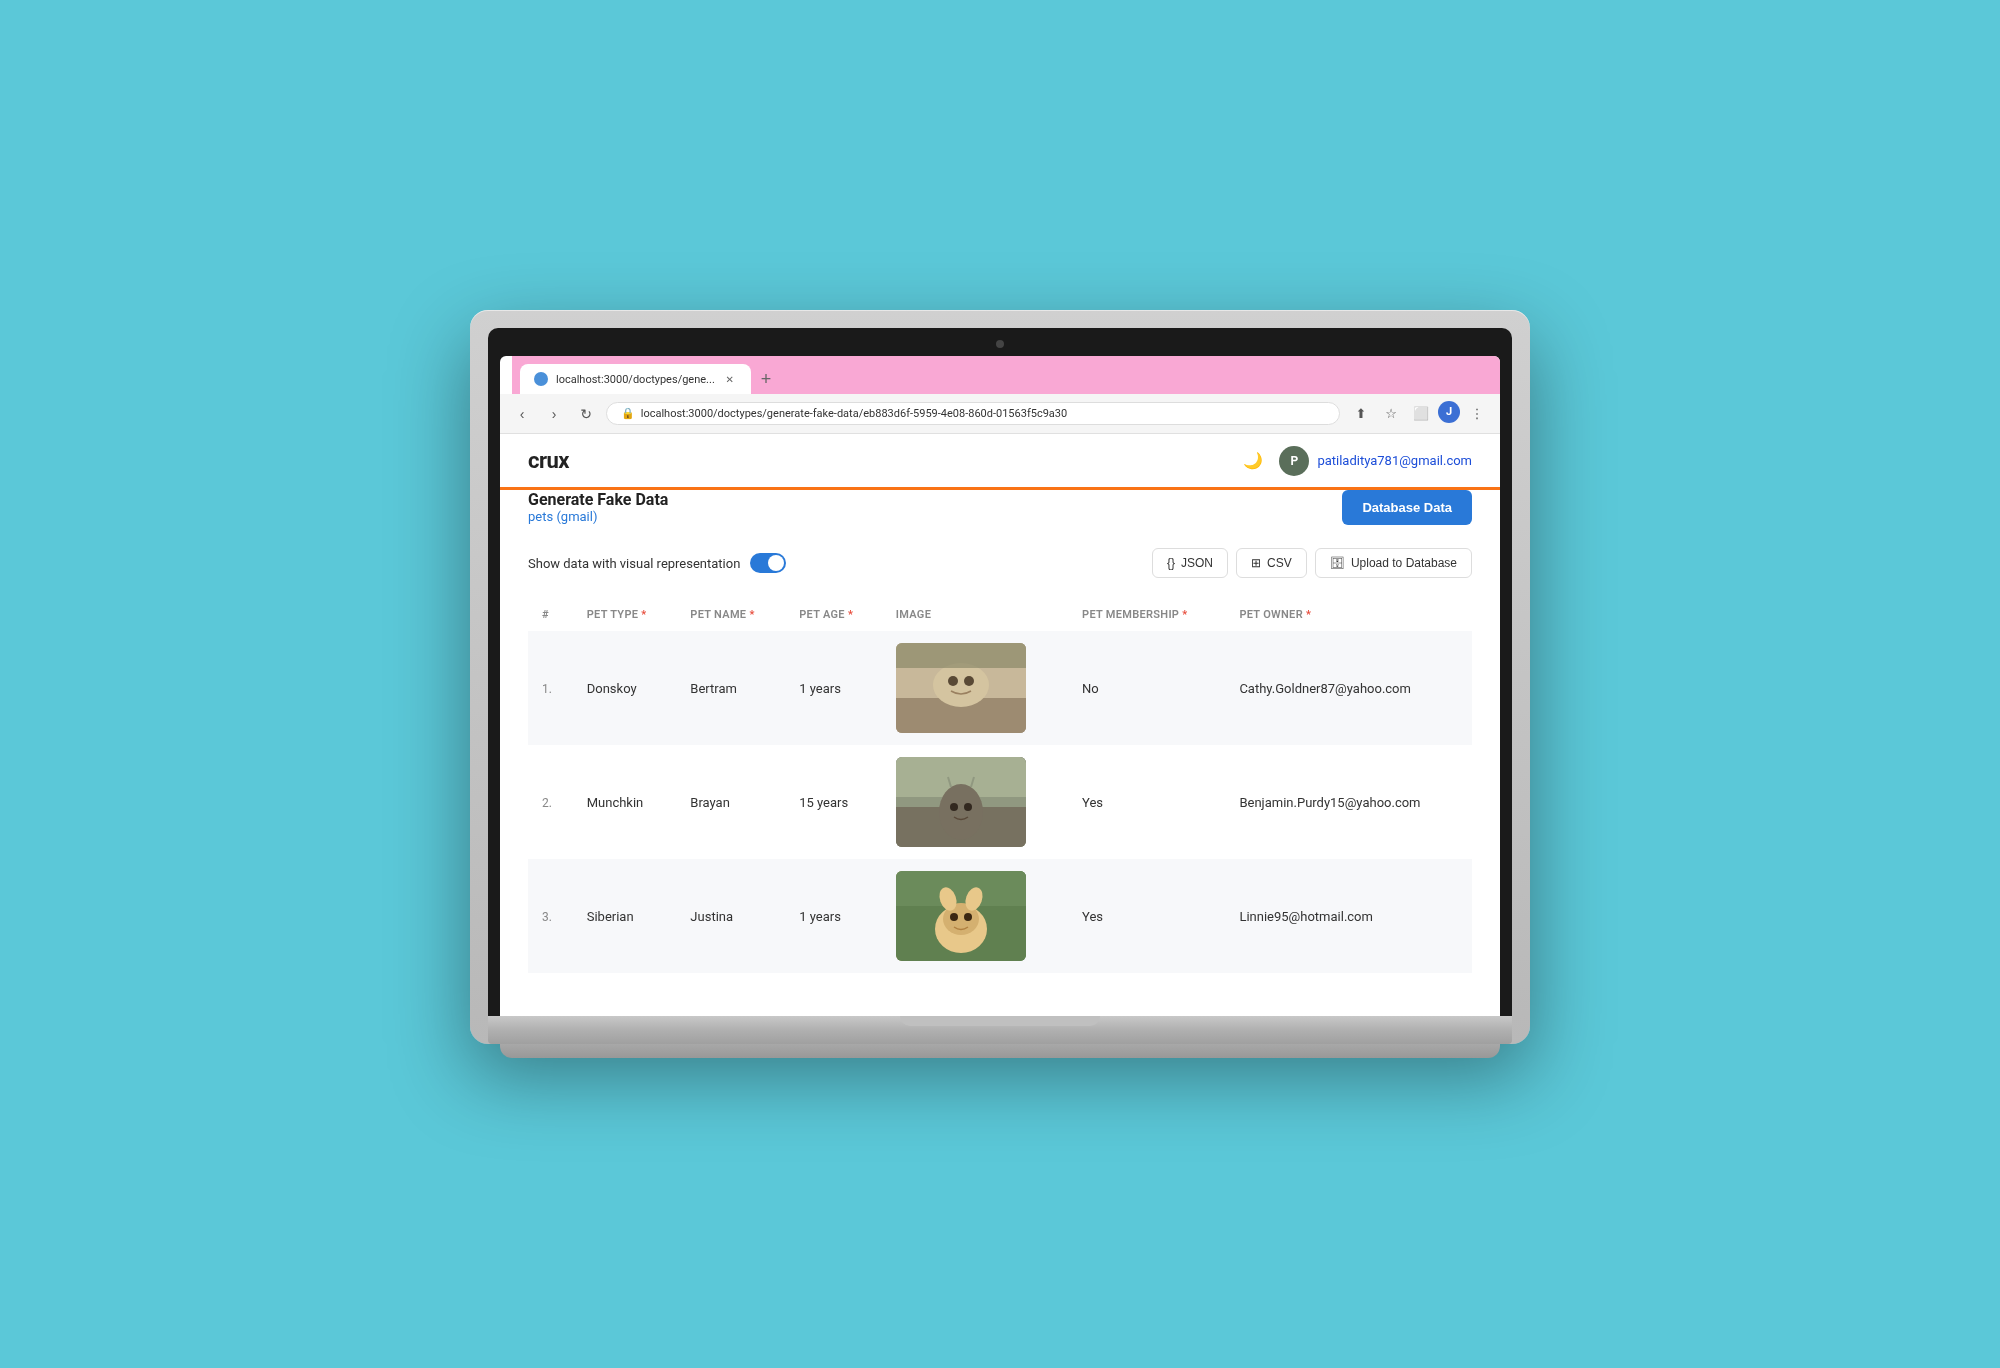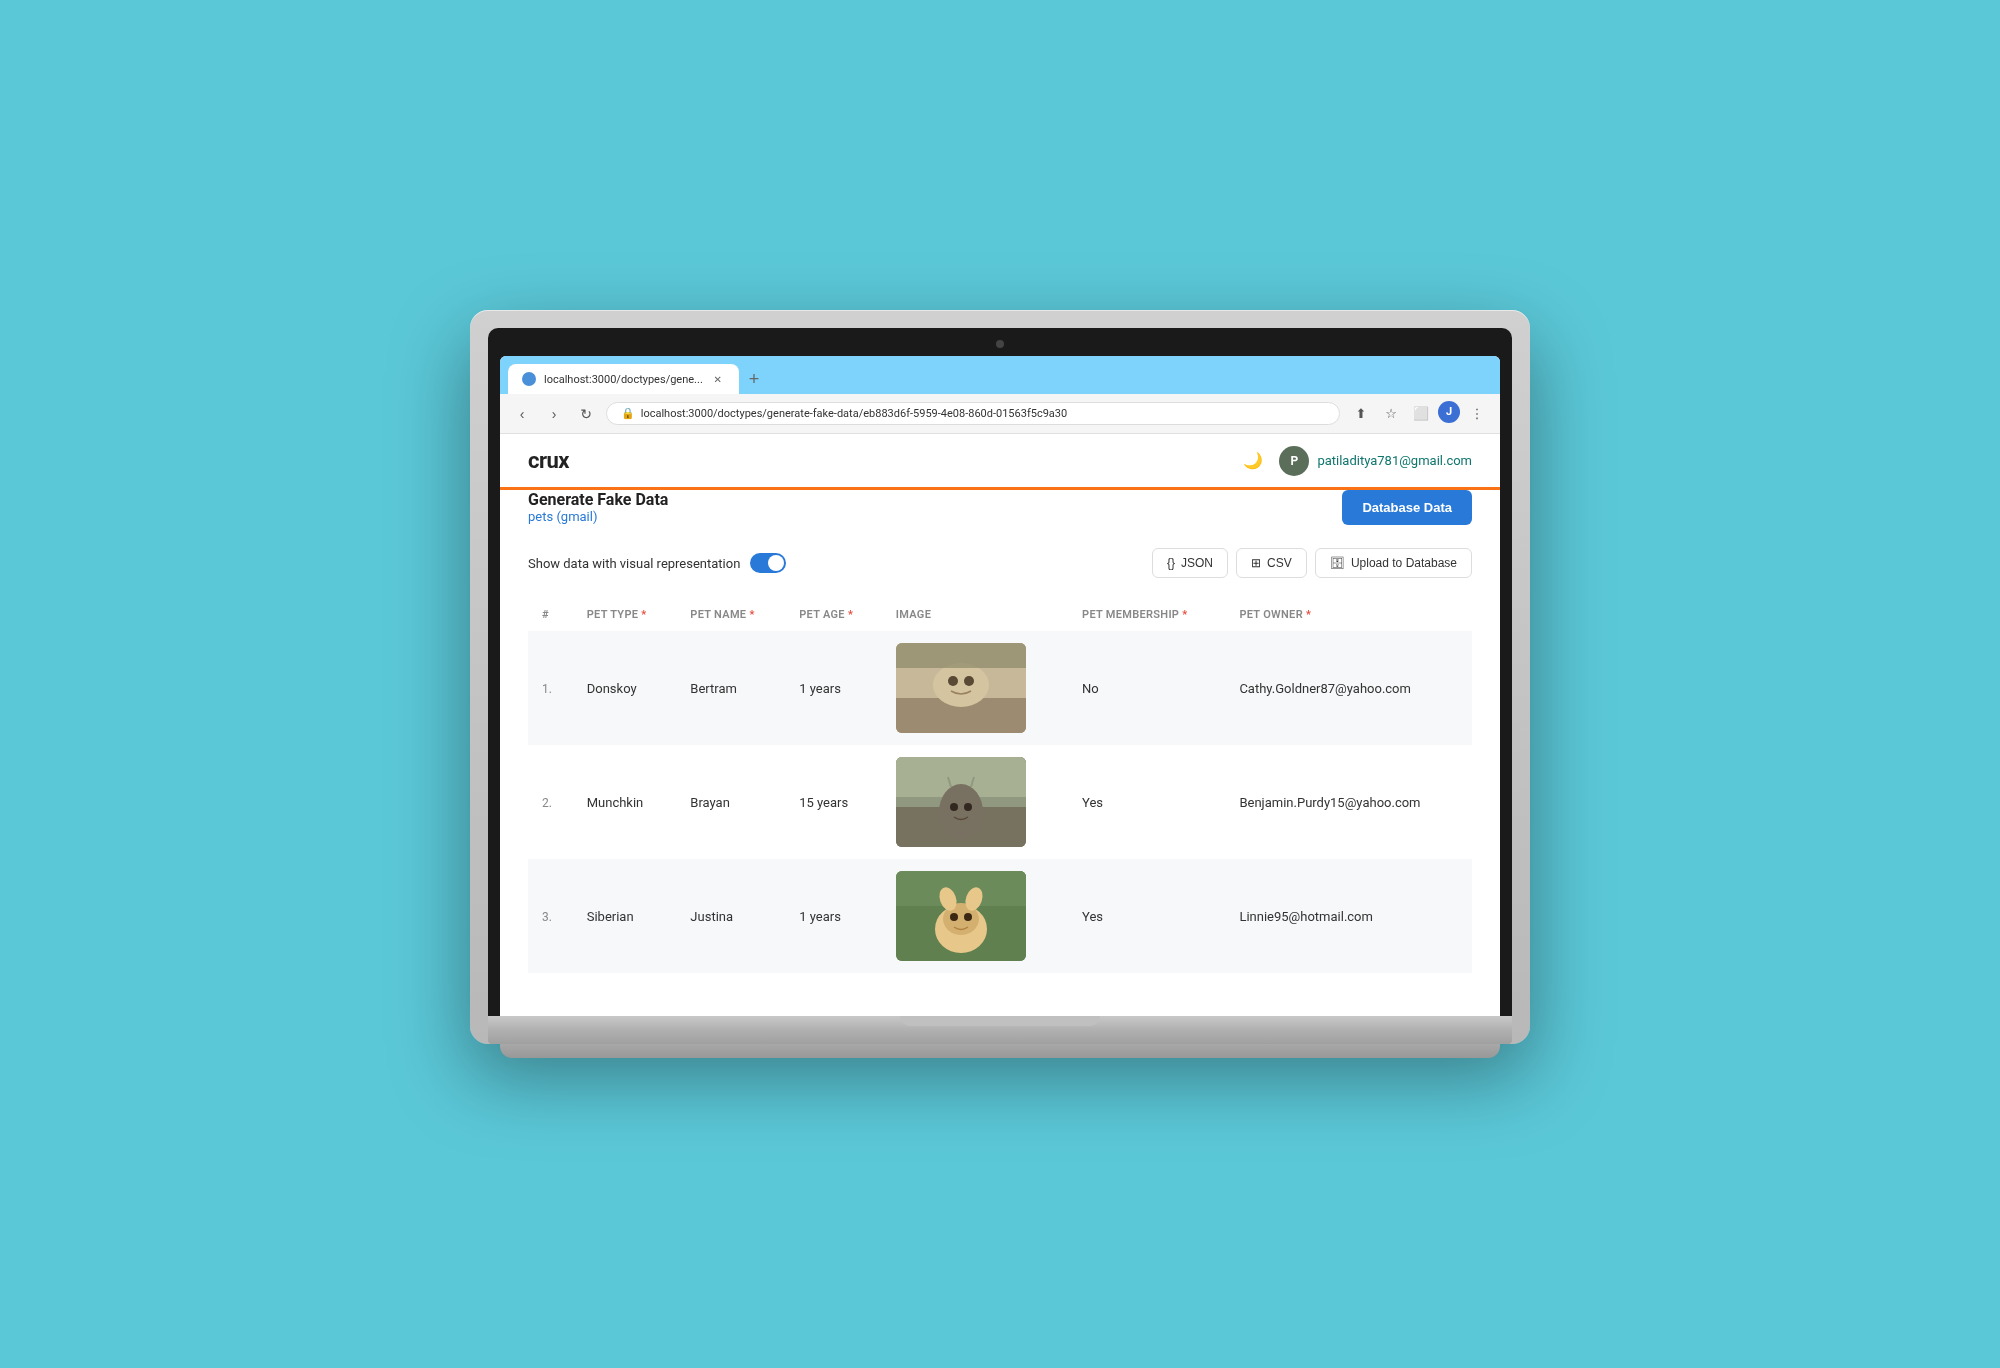--- a/index.html
+++ b/index.html
@@ -42,26 +42,27 @@
 
     .browser-window {
       background: #fff;
       border-radius: 6px 6px 0 0;
       overflow: hidden;
       height: 660px;
     }
 
     
     .browser-tabs-bar {
-      background: #7dd3fc;
+      background: #f9a8d4;
       display: flex;
       align-items: center;
       padding: 8px 20px 0 8px;
       gap: 4px;
       height: 38px;
+      margin-left: 12px;
     }
 
     .browser-tab {
       background: #fff;
       border-radius: 8px 8px 0 0;
       padding: 6px 14px;
       font-size: 11px;
       color: #333;
       display: flex;
       align-items: center;
@@ -225,21 +226,21 @@
       display: flex;
       align-items: center;
       justify-content: center;
       color: white;
       font-size: 12px;
       font-weight: bold;
     }
 
     .user-email {
       font-size: 13px;
-      color: #0f766e;
+      color: #1d4ed8;
       text-align: right;
     }
 
     .breadcrumb {
       padding: 12px 28px;
       font-size: 11px;
       color: #888;
       display: flex;
       gap: 8px;
       align-items: center;

